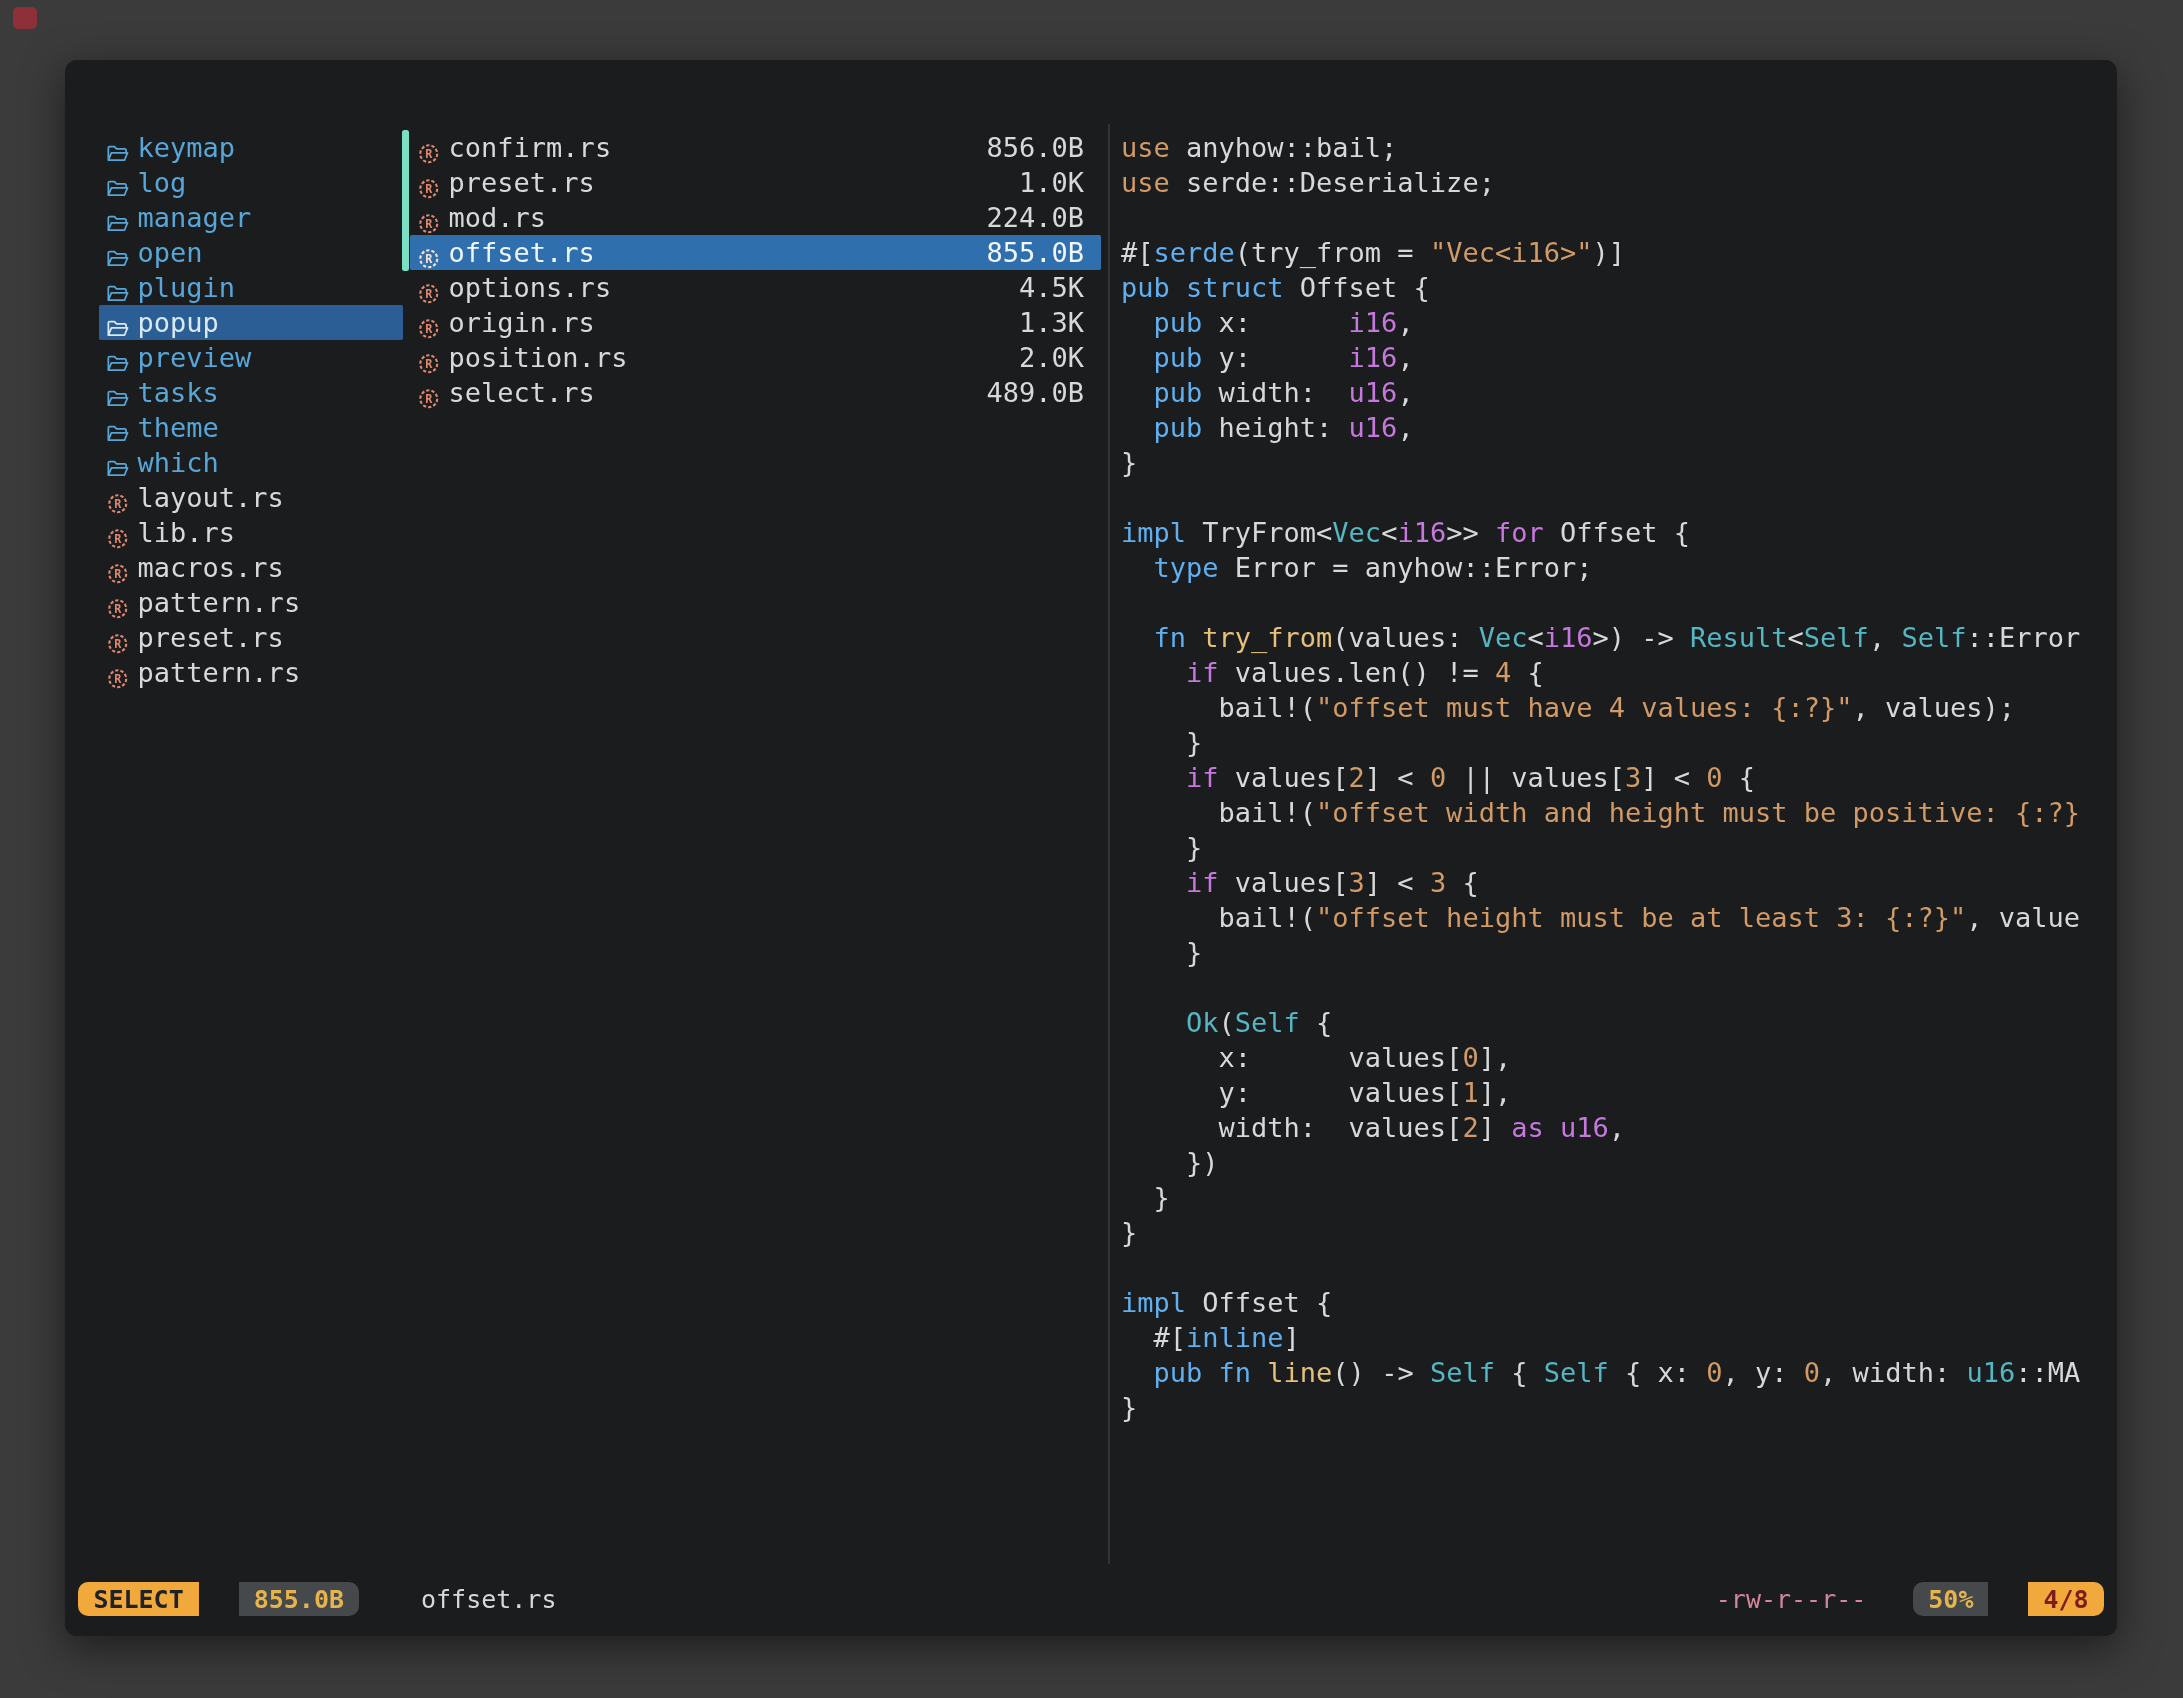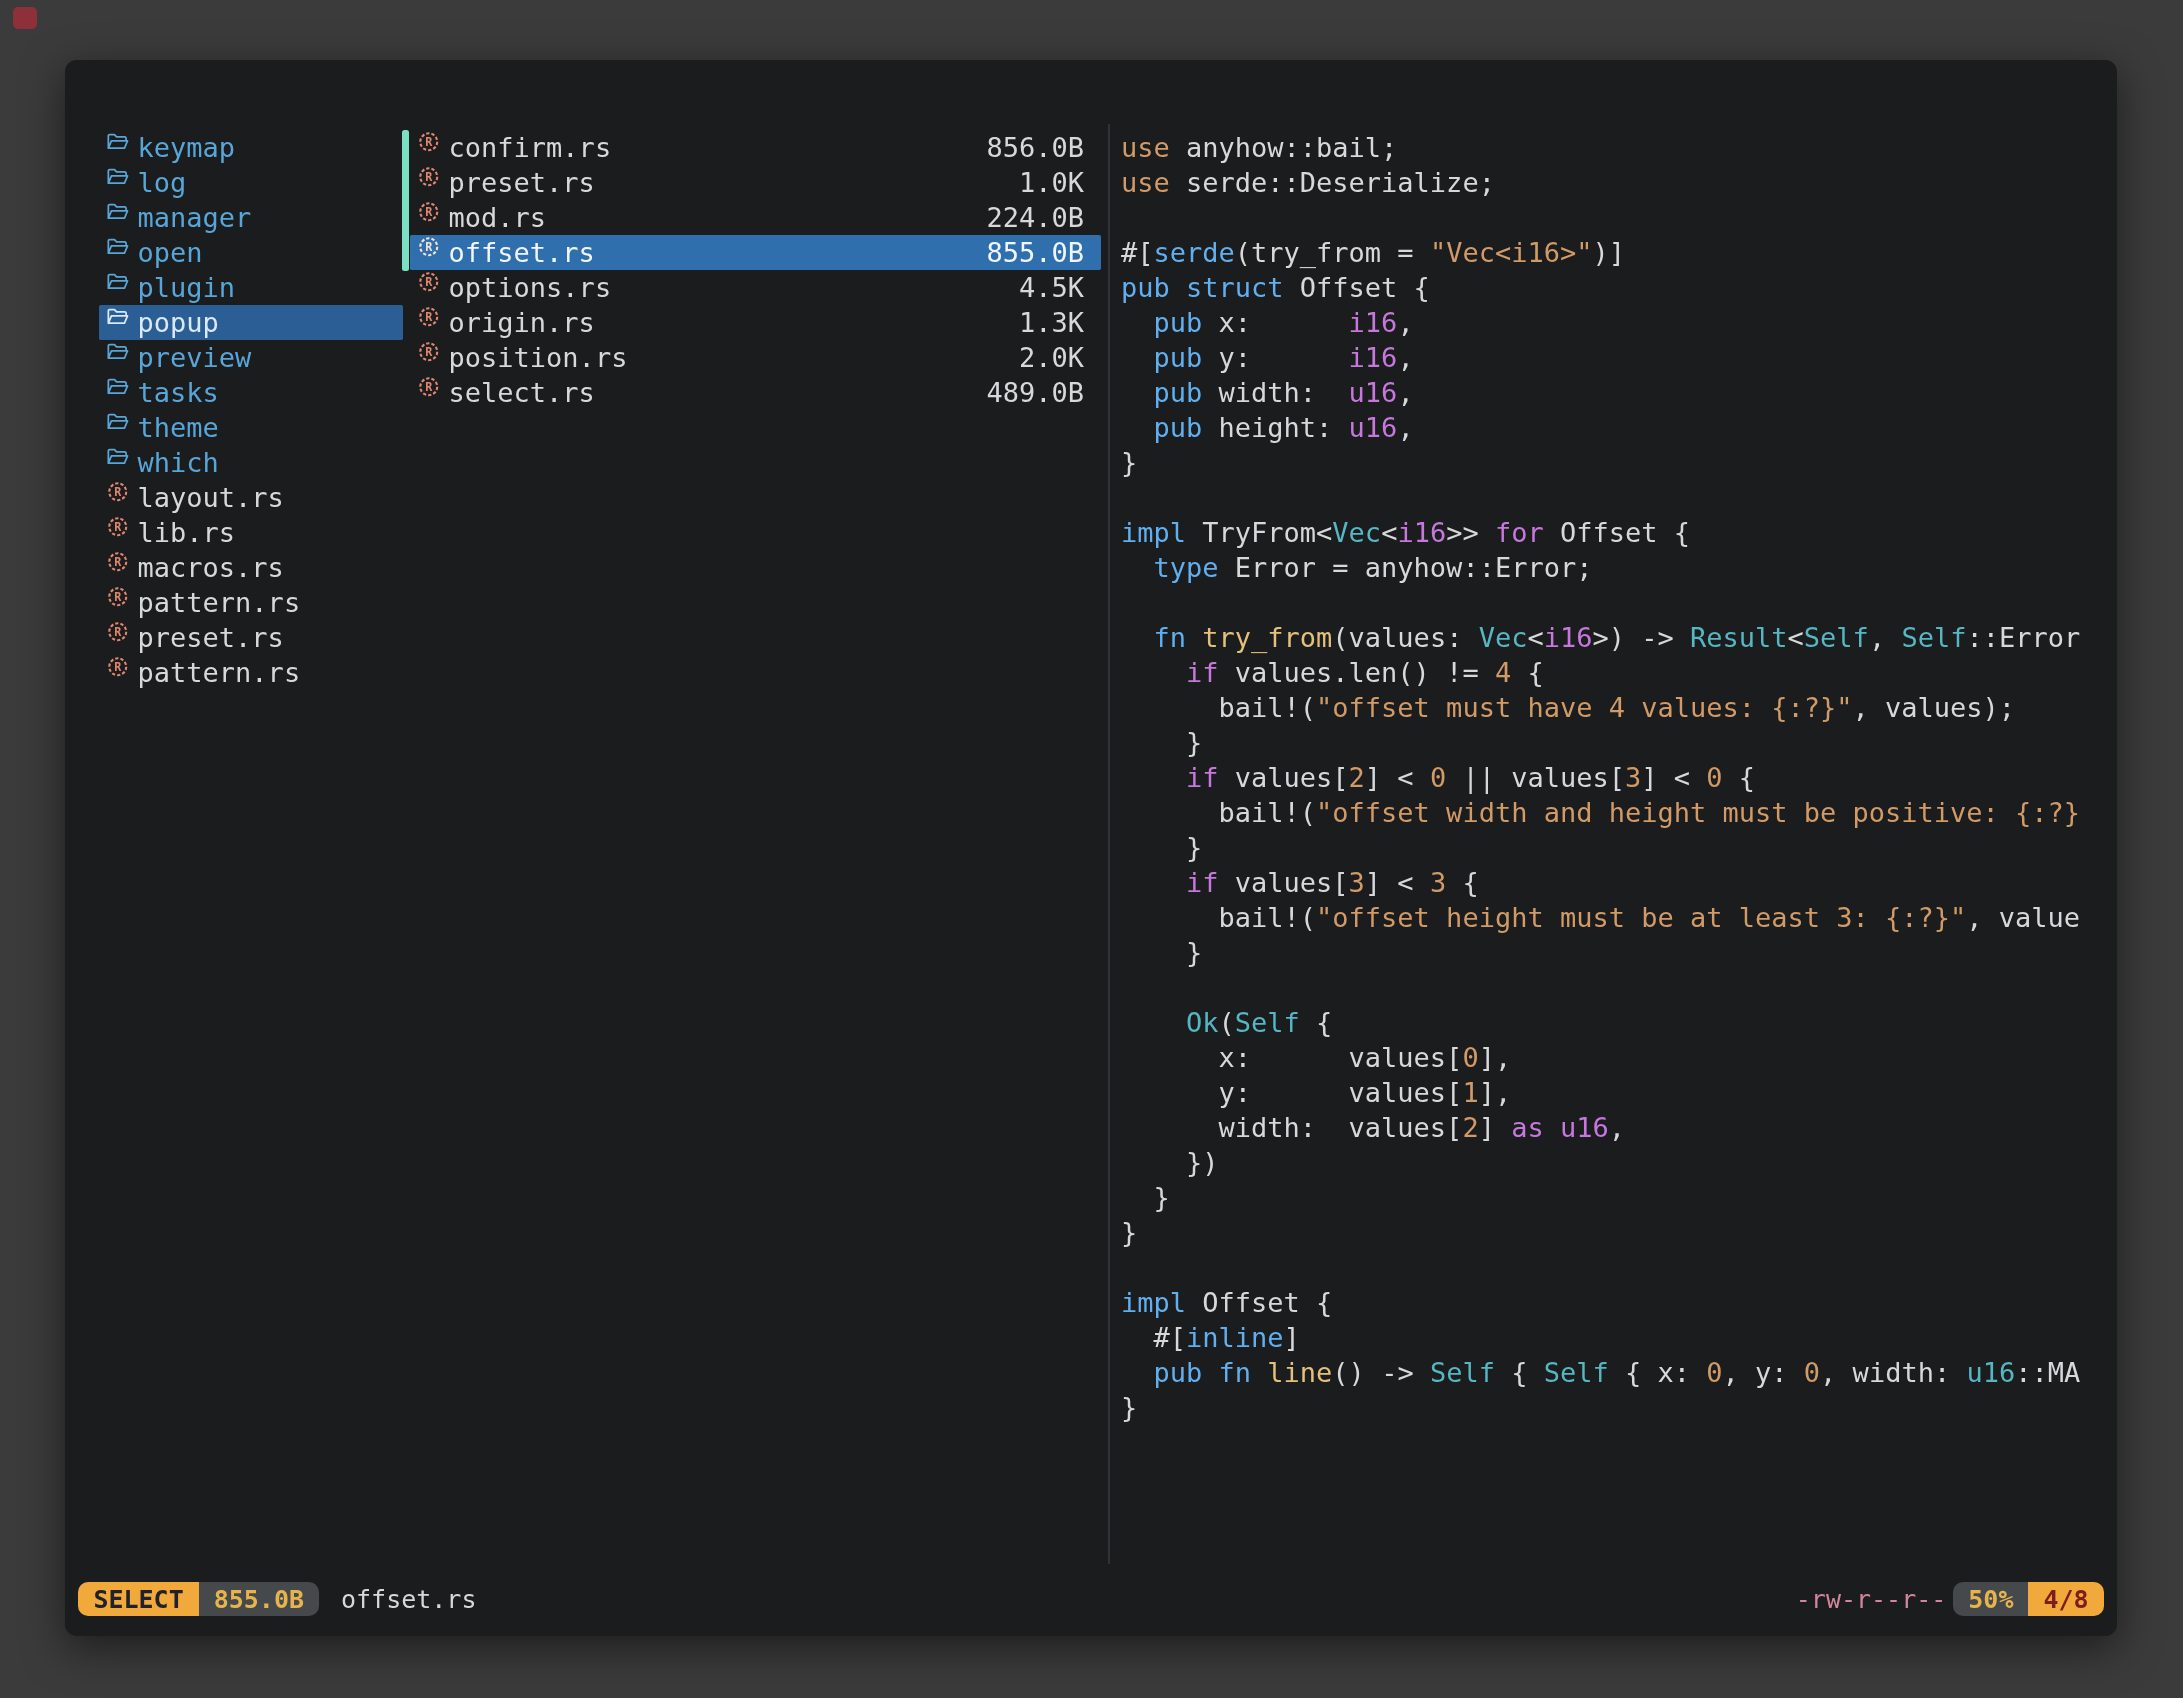--- a/index.html
+++ b/index.html
@@ -19,21 +19,21 @@
   }
   .pane{position:absolute;top:70px;font-size:27px;line-height:35px;color:var(--fg,#d6d8da)}
   .pane-parent{left:34px;width:304px}
   .pane-current{left:345px;width:691px}
   .pane-preview{left:1056px;right:5px;bottom:76px;overflow:hidden}
   .selection-bar{
     position:absolute;left:337px;top:70px;width:6.7px;height:141px;
     border-radius:2.5px;background:var(--mint,#7be0c3);
   }
   .divider{position:absolute;left:1043px;top:64px;bottom:72px;width:1.7px;background:var(--divider,#303437)}
-  .row{display:flex;align-items:flex-start;height:35px;padding:0 8.4px 0 6.7px;border-radius:1.7px}
+  .row{display:flex;align-items:flex-end;height:35px;padding:0 8.4px 0 6.7px;border-radius:1.7px}
   .row .label{white-space:pre}
   .t-dir{color:var(--dir-blue,#58a6d8)}
   .icon{width:23.5px;height:23.5px;display:inline-flex;margin-right:8.4px;flex:0 0 auto}
   .icon svg{width:100%;height:100%}
   .icon-dir{color:var(--dir-blue,#58a6d8)}
   .icon-file{color:var(--salmon,#e0876f)}
   .pane-parent .row.selected{background:var(--sel-parent,#2b5e95)}
   .pane-parent .row.selected .t-dir,
   .pane-parent .row.selected .icon-dir{color:#d8e9f8}
   .pane-current .row{padding-right:17px}
@@ -42,21 +42,21 @@
   .pane-current .row.selected .icon-file{color:#f3e3d8}
   .code-line{height:35px;white-space:pre}
   .c-fg{color:var(--fg,#d6d8da)}
   .c-blue{color:var(--blue,#61afef)}
   .c-purple{color:var(--purple,#c678dd)}
   .c-cyan{color:var(--cyan,#56b6c2)}
   .c-yellow{color:var(--yellow,#e5c07b)}
   .c-orange{color:var(--orange,#d19a66)}
   .status-bar{
     position:absolute;left:13.4px;right:13.4px;bottom:20px;height:34px;
-    display:flex;align-items:center;font-size:25px;
+    display:flex;align-items:center;font-size:25px;gap:40px;
   }
   .chip{height:34px;display:inline-flex;align-items:center;padding:0 15px;font-weight:bold}
   .chip-mode{background:var(--amber,#f2a93c);color:#20222a;border-radius:10px 0 0 10px}
   .chip-size{background:var(--chip-bg,#46494c);color:var(--chip-yellow,#e6b44c);border-radius:0 10px 10px 0}
   .filename{margin-left:22px;color:var(--fg,#d6d8da)}
   .spacer{flex:1}
   .perms{color:var(--pink,#d3869b);margin-right:7px}
   .chip-percent{background:var(--chip-bg,#46494c);color:var(--chip-yellow,#e6b44c);border-radius:10px 0 0 10px}
   .chip-pos{background:var(--amber,#f2a93c);color:#7f1d1d;border-radius:0 10px 10px 0}
 </style>

